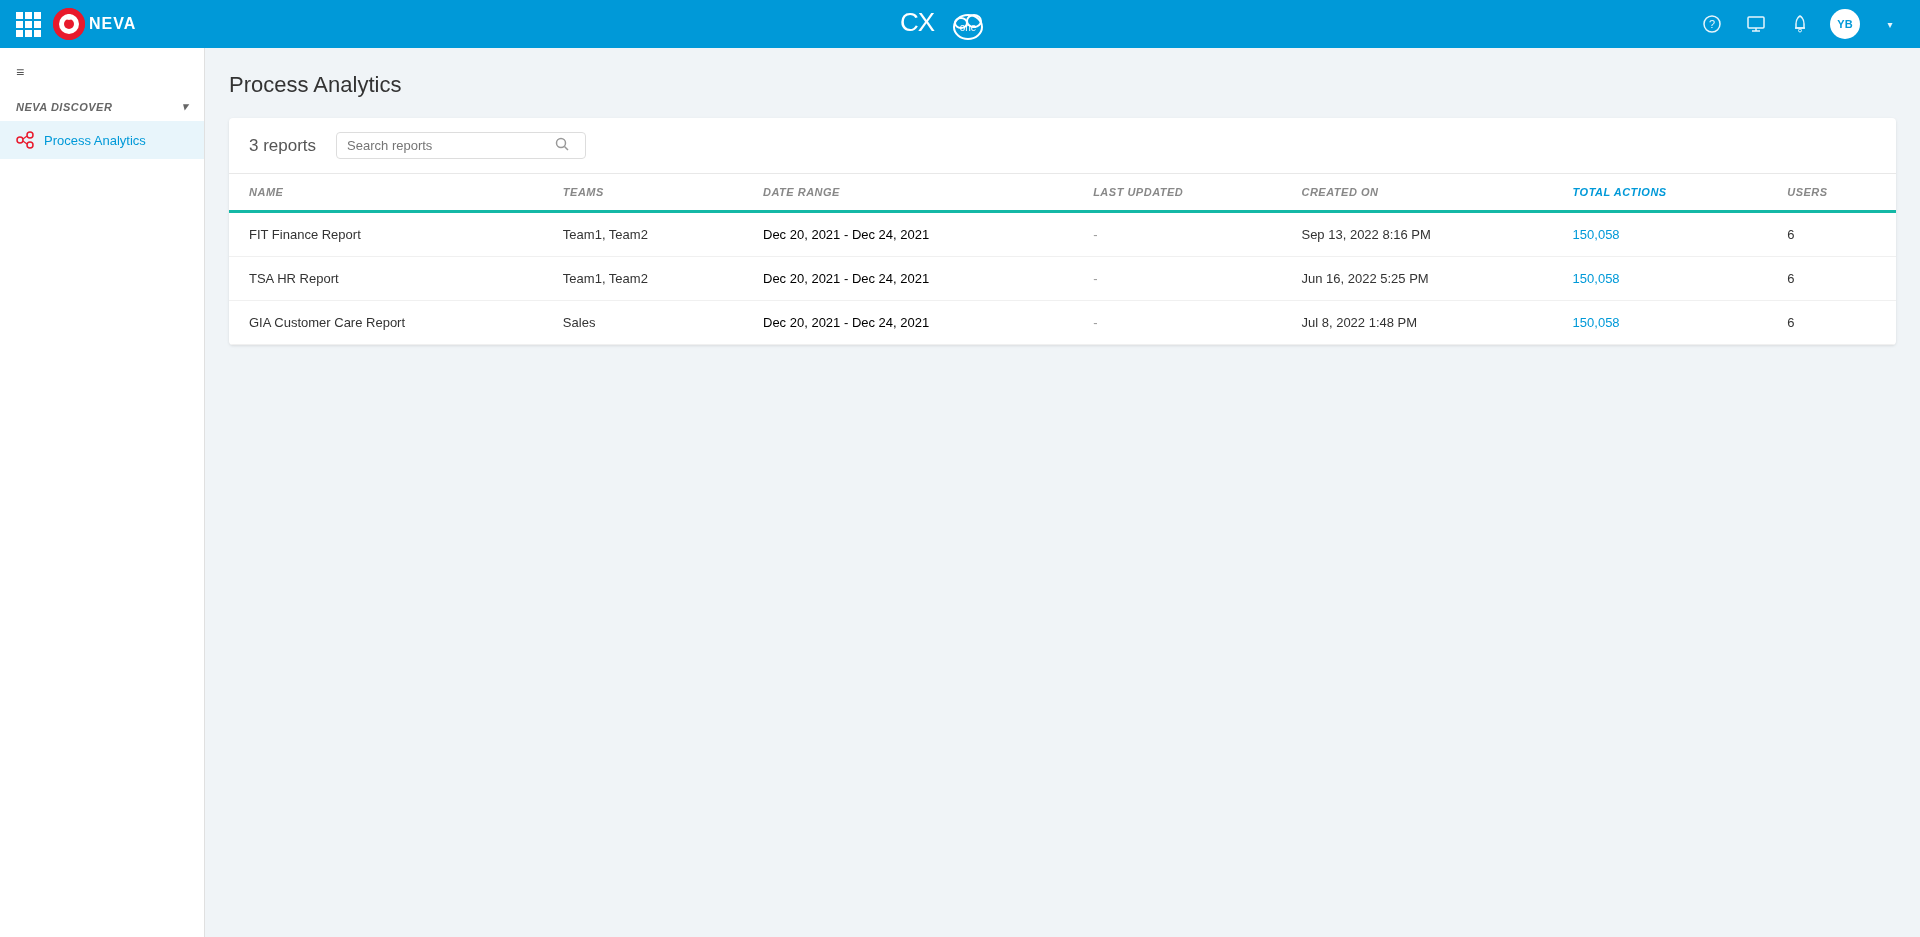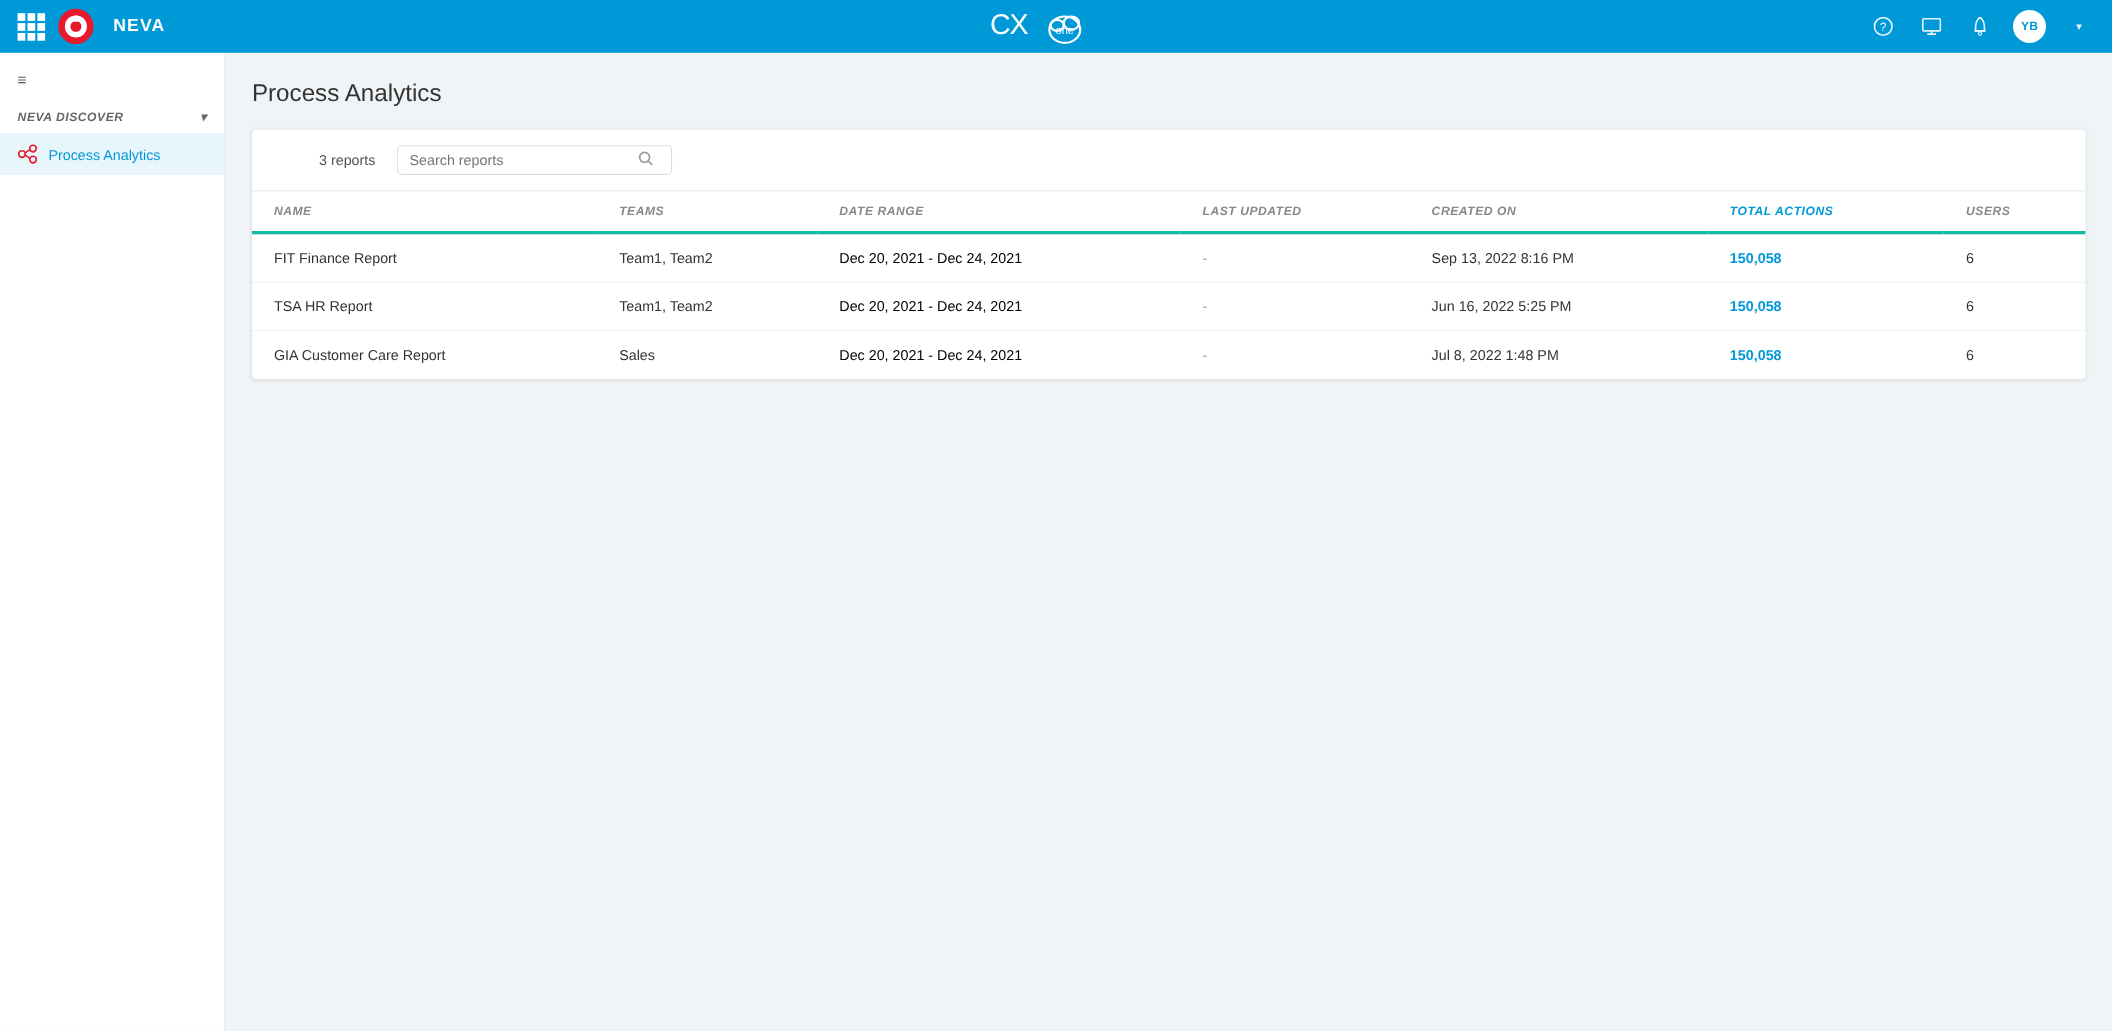--- a/index.html
+++ b/index.html
@@ -28,21 +28,21 @@
       cursor: pointer;
     }
     .grid-icon span {
       width: 7px; height: 7px;
       background: white;
       display: block;
     }
     .neva-logo {
       display: flex;
       align-items: center;
-      gap: 18px;
+      gap: 4px;
     }
     .neva-logo-circle {
       width: 32px; height: 32px;
       background: #e8192c;
       border-radius: 50%;
       display: flex; align-items: center; justify-content: center;
       position: relative;
       overflow: hidden;
     }
     .neva-text {
@@ -159,25 +159,24 @@
       overflow: hidden;
     }
     .report-card-header {
       display: flex;
       align-items: center;
       padding: 14px 20px;
       border-bottom: 1px solid #e8e8e8;
       gap: 20px;
     }
     .report-count {
-      font-size: 13px;
+      font-size: 17px;
       color: #555;
       font-weight: 500;
       white-space: nowrap;
-      margin-left: 41px;
     }
     .search-container {
       display: flex;
       align-items: center;
       border: 1px solid #ddd;
       border-radius: 4px;
       padding: 4px 10px;
       gap: 8px;
       min-width: 250px;
     }
@@ -226,21 +225,21 @@
       padding: 14px 20px;
       font-size: 13px;
       color: #333;
       white-space: nowrap;
     }
     tbody td.col-date-range {
       color: #000000;
     }
     tbody td.col-total-actions {
       color: #0099d8;
-      font-weight: 700;
+      font-weight: 400;
     }
     tbody td.col-last-updated {
       color: #999;
     }
   </style>
 </head>
 <body>
 
 <nav class="top-nav">
   <div class="top-nav-left">

